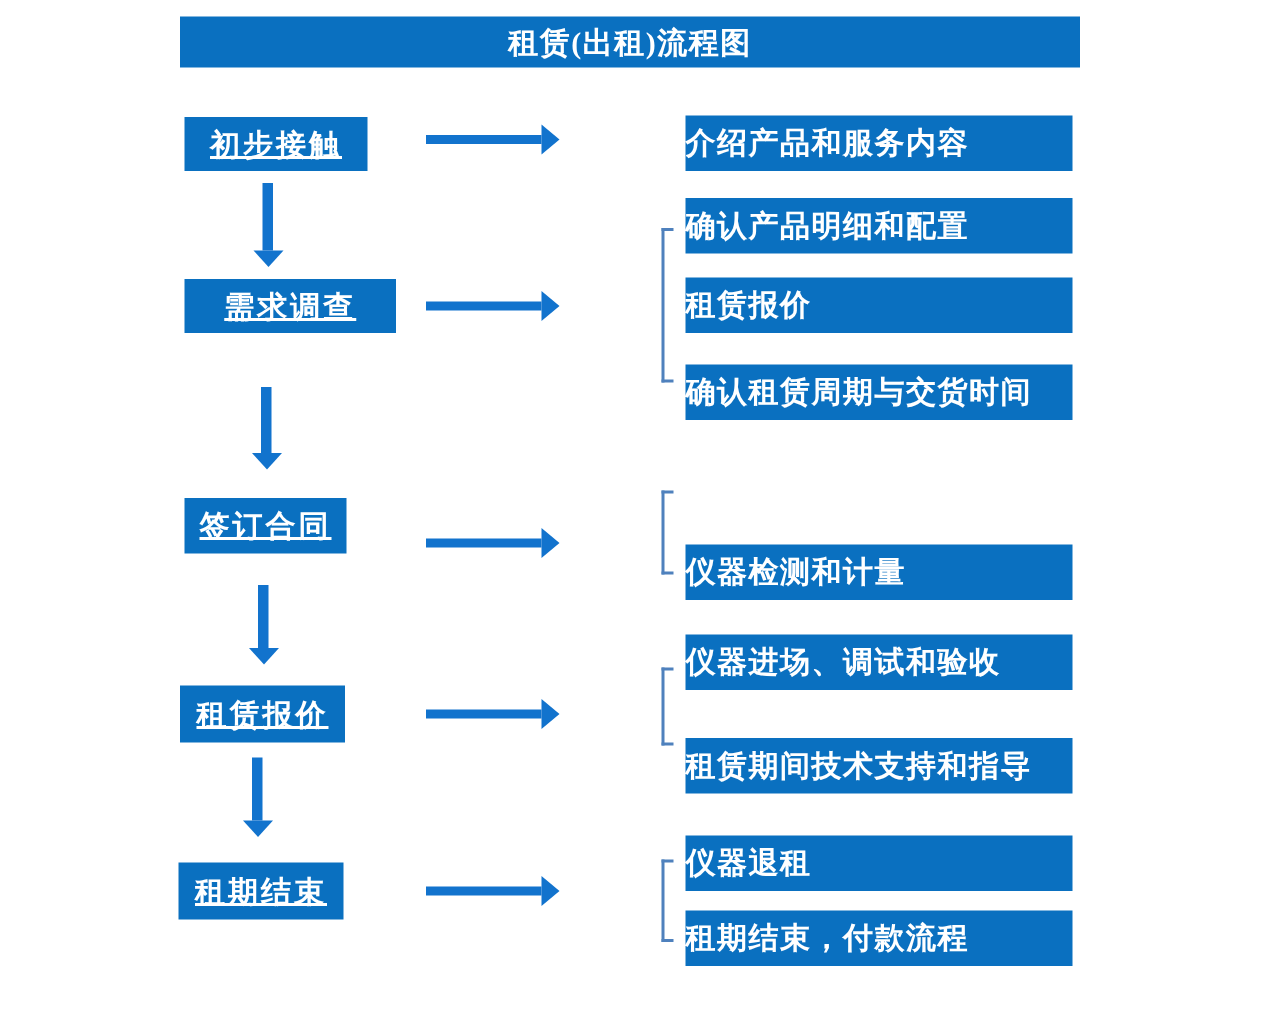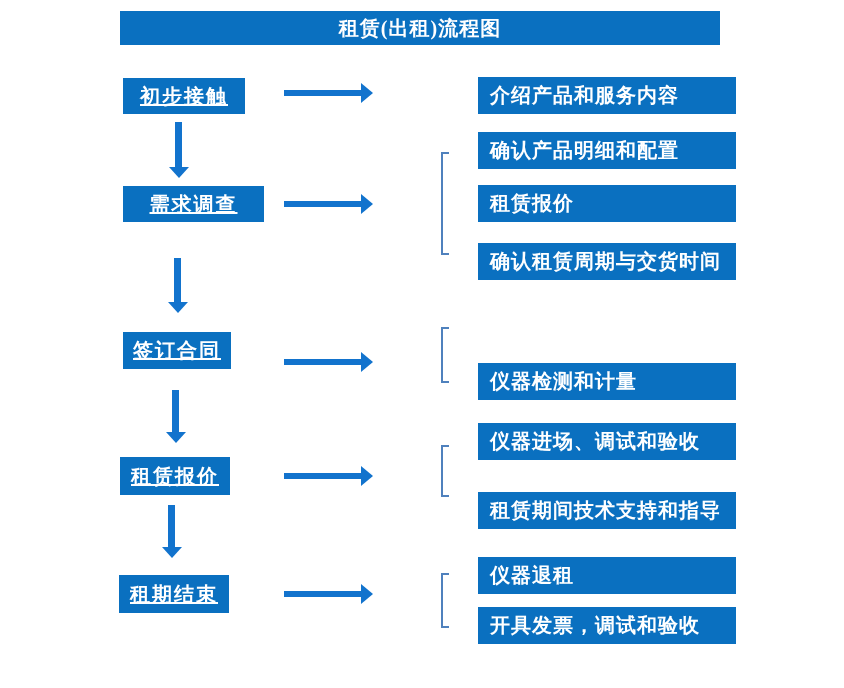--- a/index.html
+++ b/index.html
@@ -19,24 +19,24 @@
     background:var(--box-fill);color:var(--text);
     display:flex;align-items:center;justify-content:center;
     font-size:20px;font-weight:bold;letter-spacing:1px;
   }
   .lbox{
     position:absolute;background:var(--box-fill);color:var(--text);
     display:flex;align-items:center;justify-content:center;
     font-size:20px;font-weight:bold;letter-spacing:2px;box-sizing:border-box;text-decoration:underline;
   }
   .rbox{
-    position:absolute;left:458px;width:258px;height:37px;
+    position:absolute;left:437px;width:258px;height:37px;
     background:var(--box-fill);color:var(--text);
     display:flex;align-items:center;justify-content:flex-start;
-    padding-left:12px;box-sizing:border-box;
+    box-sizing:border-box;
     font-size:20px;font-weight:bold;letter-spacing:1px;white-space:nowrap;
   }
   #l1{left:103px;top:78px;width:122px;height:36px;}
   #l2{left:103px;top:186px;width:141px;height:36px;}
   #l3{left:103px;top:332px;width:108px;height:37px;}
   #l4{left:100px;top:457px;width:110px;height:38px;}
   #l5{left:99px;top:575px;width:110px;height:38px;}
 
   #r1{top:77px;}  #r2{top:132px;} #r3{top:185px;} #r4{top:243px;}
   #r5{top:312px;} #r6{top:363px;} #r7{top:423px;} #r8{top:492px;}
@@ -123,15 +123,15 @@
   <div class="bracket" id="b4"></div>
 
   <div class="rbox" id="r1">介绍产品和服务内容</div>
   <div class="rbox" id="r2">确认产品明细和配置</div>
   <div class="rbox" id="r3">租赁报价</div>
   <div class="rbox" id="r4">确认租赁周期与交货时间</div>
   <div class="rbox" id="r6">仪器检测和计量</div>
   <div class="rbox" id="r7">仪器进场、调试和验收</div>
   <div class="rbox" id="r8">租赁期间技术支持和指导</div>
   <div class="rbox" id="r9">仪器退租</div>
-  <div class="rbox" id="r10">开具发票，调试和验收</div>
+  <div class="rbox" id="r10">租期结束，付款流程</div>
 
 </div>
 
 </body></html>

